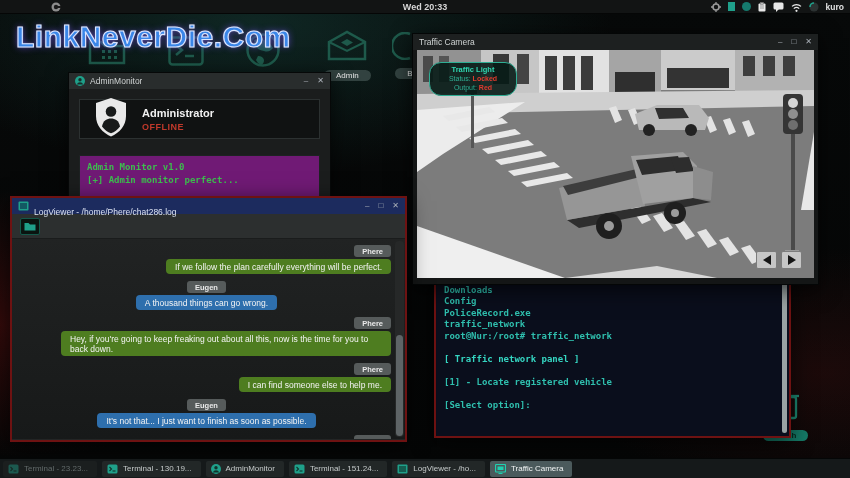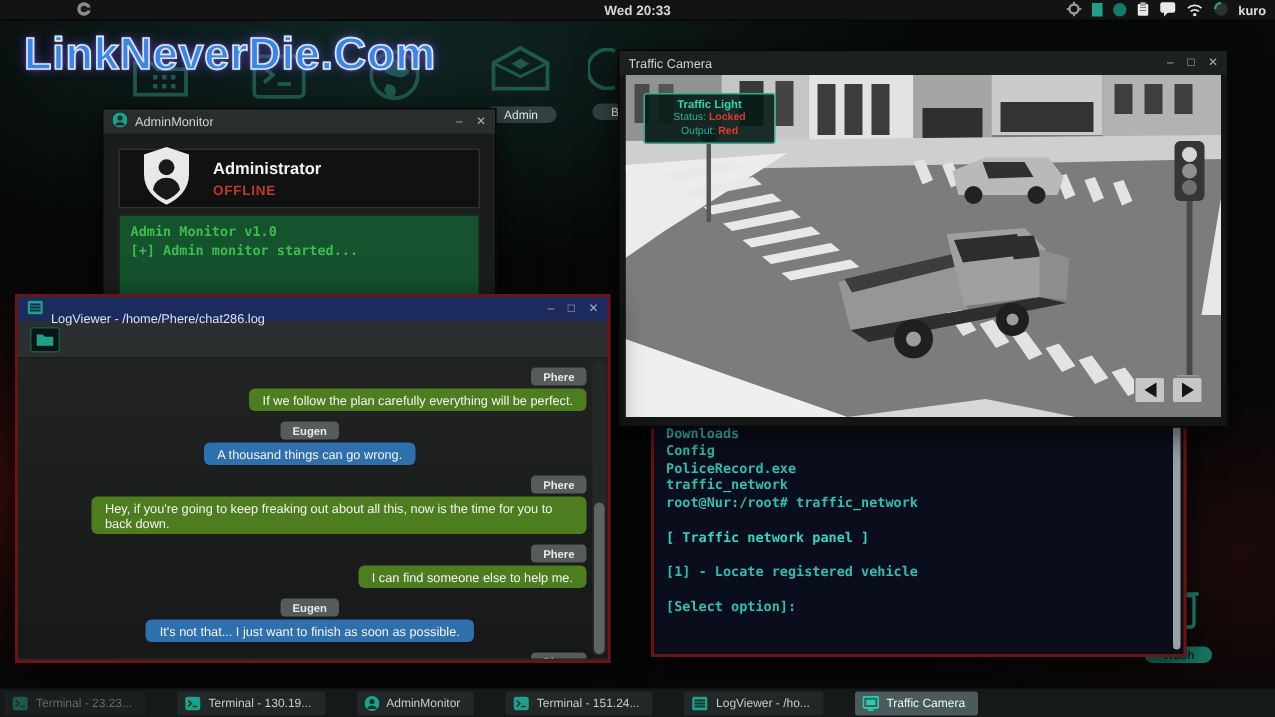--- a/index.html
+++ b/index.html
@@ -32,21 +32,21 @@
   .tbar { height:16px; display:flex; align-items:center; padding:0 6px; gap:5px; }
   .tbar .wtitle { font-size:8.5px; color:#cfd3d3; white-space:nowrap; overflow:hidden; }
   .wctrl { margin-left:auto; display:flex; gap:9px; }
   .wctrl span { font-size:8px; color:#aab0b8; line-height:16px; }
   
   #adminwin { left:68px; top:72px; width:263px; height:160px; background:#1b1d1d; border:1px solid #060808; z-index:3; }
   #adminwin .tbar { background:#292d2d; }
   .admin-panel { margin:10px 10px 0 10px; background:#101212; border:1px solid #2c3131; height:40px; display:flex; align-items:center; padding:0 14px; gap:14px; }
   .admin-name { font-size:11px; font-weight:bold; color:#f2f2f2; }
   .admin-status { font-size:9px; font-weight:bold; color:#c0392b; letter-spacing:.5px; margin-top:3px; }
-  .admin-log { margin:4px 10px 0 10px; background:#14532d; border:1px solid #1d2222; height:58px; padding:5px 7px; }
+  .admin-log { margin:16px 10px 0 10px; background:#701a75; border:1px solid #1d2222; height:58px; padding:5px 7px; }
   .admin-log div { font-family:"DejaVu Sans Mono", monospace; font-size:9px; font-weight:bold; color:#3dbd4e; line-height:13px; white-space:nowrap; }
   
   #logwin { left:10px; top:196px; width:397px; height:246px; background:#232525; border:2px solid #6e1212; z-index:8; }
   #logwin .tbar { background:#1c2b5e; }
   #logwin .tbar .wtitle { color:#dbe2f2;margin-top:12px; }
   .lv-toolbar { height:25px; background:#2c2f2f; border-bottom:1px solid #1a1c1c; display:flex; align-items:center; padding:0 8px; }
   .lv-openbtn { width:20px; height:17px; background:#0a1410; border:1px solid #14584a; border-radius:2px; display:flex; align-items:center; justify-content:center; }
   .chat { position:relative; height:200px; overflow:hidden; padding:6px 14px 0 10px; background:linear-gradient(#212323,#171919); }
   .msg { display:flex; flex-direction:column; margin-bottom:7px; }
   .msg.right { align-items:flex-end; }
@@ -60,33 +60,33 @@
   
   #termwin { left:434px; top:272px; width:357px; height:166px; background:#0a0e1c; border:2px solid #6e1212; z-index:4; }
   .term-body { position:relative; height:100%; padding:4px 14px 4px 8px; overflow:hidden; }
   .tline { font-family:"DejaVu Sans Mono", monospace; font-size:9px; font-weight:bold; color:#2fbfae; line-height:11.5px; min-height:11.5px; white-space:pre; }
   .tline.hdr { color:#35d6c2; }
   .term-sb { position:absolute; right:2px; top:3px; bottom:3px; width:5px; background:#9aa3a3; border-radius:3px; }
   
   #camwin { left:412px; top:33px; width:407px; height:252px; background:#141616; border:1px solid #040606; z-index:6; }
   #camwin .tbar { background:#1d2020; }
   .cam-body { position:relative; margin:0 4px 4px 4px; height:228px; overflow:hidden; background:#202222; }
-  .tl-overlay { position:absolute; left:12px; top:12px; width:88px; background:rgba(7,27,22,.9); border:1px solid #2fae94; border-radius:2px; padding:2px 0 3px 0; text-align:center; }
+  .tl-overlay { position:absolute; left:12px; top:12px; width:88px; background:rgba(7,27,22,.9); border:1px solid #2fae94; border-radius:12px; padding:2px 0 3px 0; text-align:center; }
   .tl-overlay .t1 { font-size:7.5px; font-weight:bold; color:#2fd6b0; line-height:9px; }
   .tl-overlay .t2 { font-size:7px; color:#2fae94; line-height:9px; }
   .tl-overlay .t2 b { color:#e03b2f; }
   .cam-nav { position:absolute; right:12px; bottom:9px; display:flex; gap:4px; }
   .nav-btn { width:21px; height:18px; background:#c6c6c6; border:1px solid #7c7c7c; border-radius:2px; display:flex; align-items:center; justify-content:center; }
   .tri-l { width:0; height:0; border-top:5px solid transparent; border-bottom:5px solid transparent; border-right:8px solid #151515; }
   .tri-r { width:0; height:0; border-top:5px solid transparent; border-bottom:5px solid transparent; border-left:8px solid #151515; }
   
   .trash { position:absolute; left:763px; top:388px; z-index:1; display:flex; flex-direction:column; align-items:center; }
   .trash .dlabel { background:#157a67; color:#05291f; font-weight:bold; }
   
-  .taskbar { position:absolute; left:0; right:0; bottom:0; height:20px; background:#15191a; border-top:1px solid #040606; display:flex; align-items:center; gap:21px; padding:0 3px; z-index:30; }
+  .taskbar { position:absolute; left:0; right:0; bottom:0; height:20px; background:#15191a; border-top:1px solid #040606; display:flex; align-items:center; gap:5px; padding:0 3px; z-index:30; }
   .tb-item { height:16px; display:flex; align-items:center; gap:5px; padding:0 9px 0 5px; background:#222727; border-radius:2px; }
   .tb-item .tb-label { font-size:8px; color:#c6cbcb; white-space:nowrap; }
   .tb-item.dim { background:#1b1f1f; }
   .tb-item.dim .tb-label { color:#626a6a; }
   .tb-item.dim svg { opacity:.45; }
   .tb-item.active { background:#4b5a5c; }
   .tb-item.active .tb-label { color:#f2f5f5; }
 </style>
 </head>
 <body>
@@ -236,21 +236,21 @@
             <path d="M8 29.5 C9 23.5 13 21.5 17 21.5 C21 21.5 25 23.5 26 29.5 C23.5 33 20.5 35 17 36.3 C13.5 35 10.5 33 8 29.5 Z" fill="#181a1a"></path>
           </svg>
       </span>
       <span>
         <div class="admin-name">Administrator</div>
         <div class="admin-status">OFFLINE</div>
       </span>
     </div>
     <div class="admin-log">
       <div>Admin Monitor v1.0</div>
-      <div>[+] Admin monitor started...</div>
+      <div>[+] Admin monitor perfect...</div>
     </div>
   </div>
 
   <div class="win" id="termwin">
     <div class="term-body">
       <div class="tline" style="margin-top:-5px">Desktop</div>
       <div class="tline">Downloads</div>
       <div class="tline">Config</div>
       <div class="tline">PoliceRecord.exe</div>
       <div class="tline">traffic_network</div>

